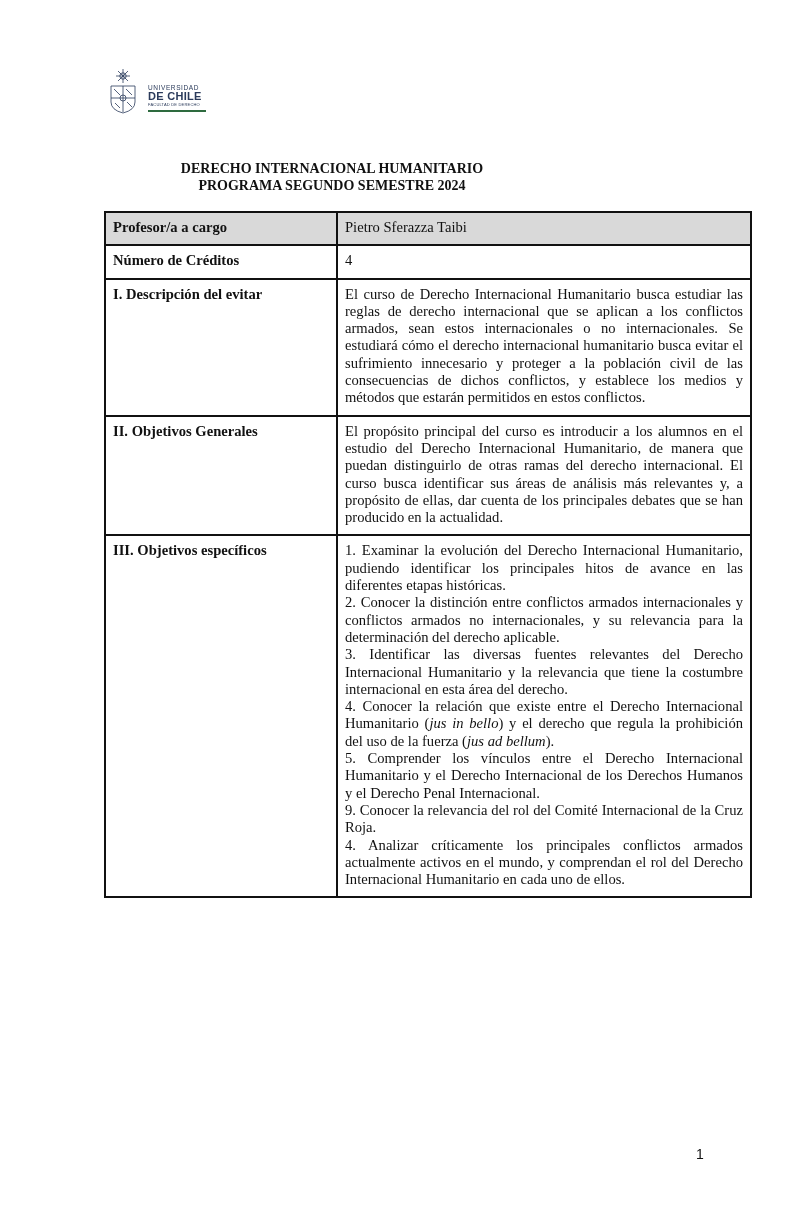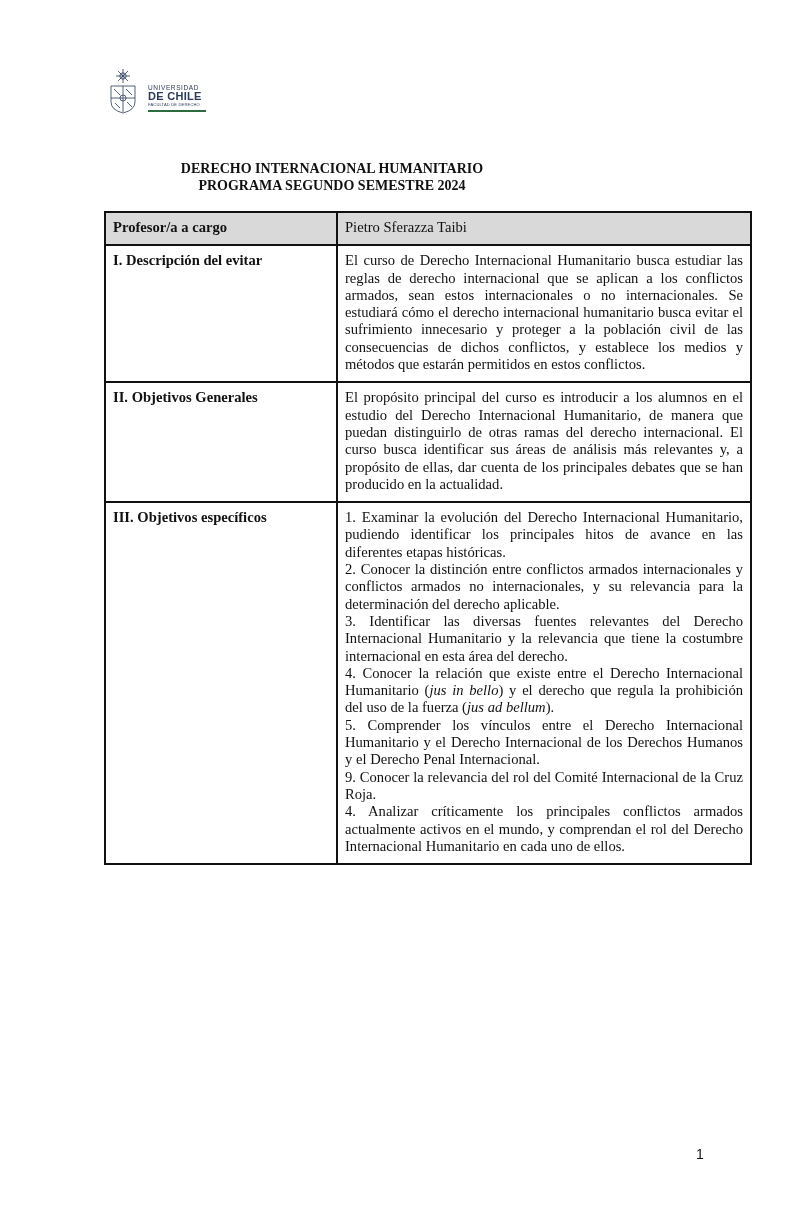--- a/index.html
+++ b/index.html
@@ -53,20 +53,24 @@
   <div>PROGRAMA SEGUNDO SEMESTRE 2024</div>
 </div>
 
 <table class="prog">
   <tbody>
       <tr class="head">
     <td class="lab">Profesor/a a cargo</td>
     <td class="val">Pietro Sferazza Taibi</td>
   </tr>
   <tr>
+    <td class="lab">Número de Créditos</td>
+    <td class="val">4</td>
+  </tr>
+  <tr>
     <td class="lab">I. Descripción del evitar</td>
     <td class="val">El curso de Derecho Internacional Humanitario busca estudiar las reglas de derecho internacional que se aplican a los conflictos armados, sean estos internacionales o no internacionales. Se estudiará cómo el derecho internacional humanitario busca evitar el sufrimiento innecesario y proteger a la población civil de las consecuencias de dichos conflictos, y establece los medios y métodos que estarán permitidos en estos conflictos.</td>
   </tr>
   <tr>
     <td class="lab">II. Objetivos Generales</td>
     <td class="val">El propósito principal del curso es introducir a los alumnos en el estudio del Derecho Internacional Humanitario, de manera que puedan distinguirlo de otras ramas del derecho internacional. El curso busca identificar sus áreas de análisis más relevantes y, a propósito de ellas, dar cuenta de los principales debates que se han producido en la actualidad.</td>
   </tr>
   <tr>
     <td class="lab">III. Objetivos específicos</td>
     <td class="val">

